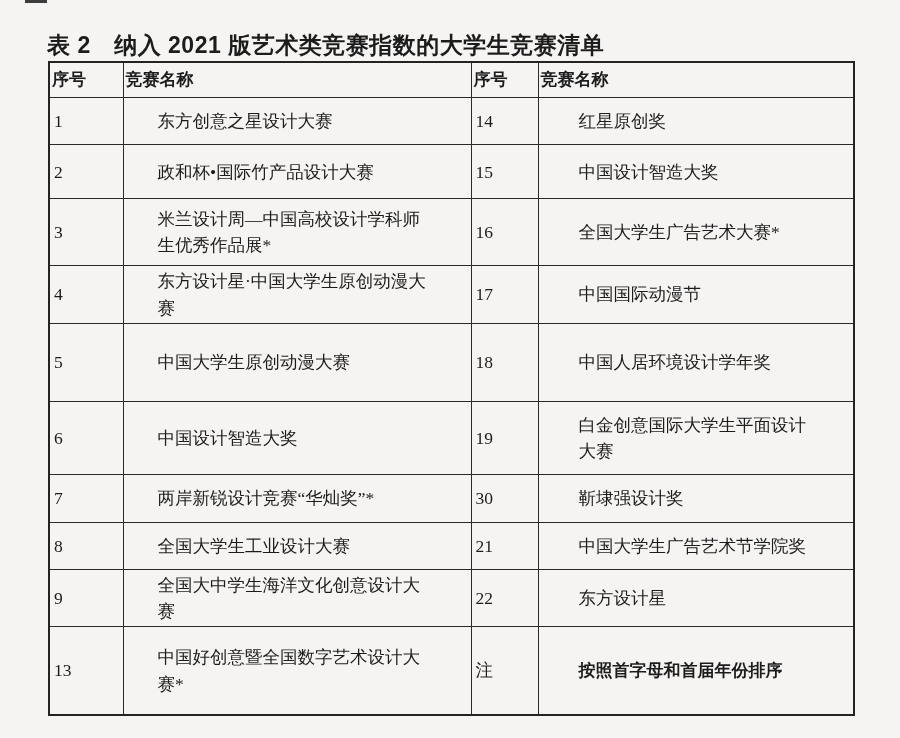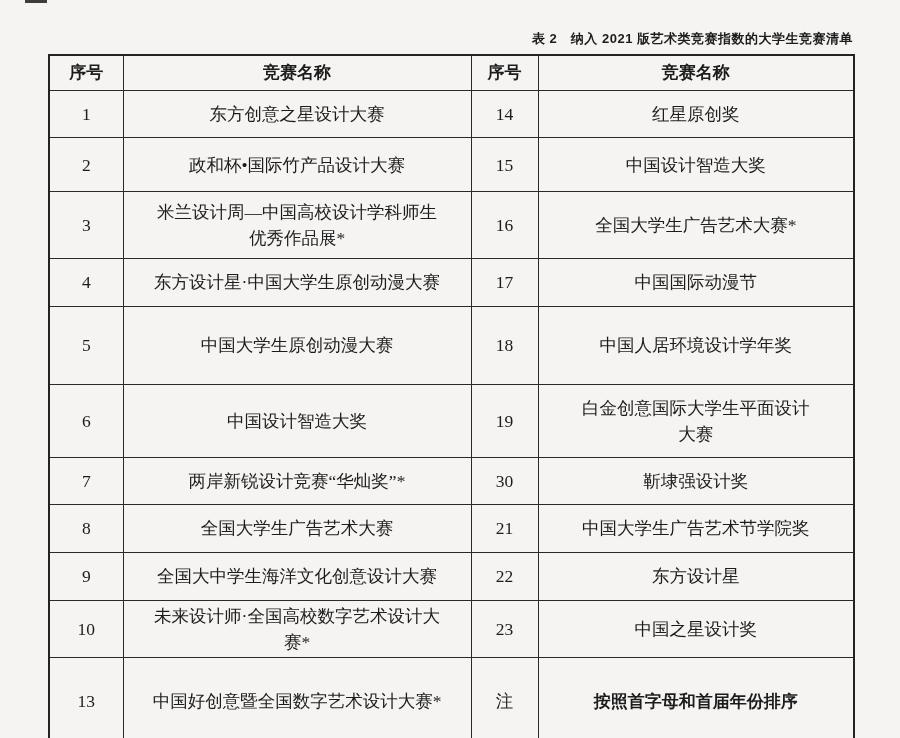--- a/index.html
+++ b/index.html
@@ -17,53 +17,53 @@
   }
   .scan-artifact {
     position: absolute;
     left: 25px;
     top: 0;
     width: 22px;
     height: 3px;
     background: #3c3c3c;
   }
   .doc-title {
-    margin: 30px 47px 6px 47px;
-    text-align: right;
+    margin: 30px 47px 0 47px;
+    text-align: left;
     font-family: "Liberation Sans", "DejaVu Sans", sans-serif;
     font-weight: bold;
-    font-size: 13px;
+    font-size: 23px;
     letter-spacing: 0.5px;
     white-space: nowrap;
   }
   table.competition-table {
     border-collapse: collapse;
     table-layout: fixed;
     margin-left: 48px;
     width: 805px;
     border: 2px solid #232323;
   }
   .competition-table th,
   .competition-table td {
     border: 1.6px solid #2a2a2a;
-    text-align: center;
+    text-align: left;
     vertical-align: middle;
     font-size: 17.5px;
     line-height: 1.5;
     padding: 2px 4px;
     overflow: hidden;
   }
   .competition-table thead th {
     font-family: "Liberation Sans", "DejaVu Sans", sans-serif;
     font-weight: bold;
     font-size: 17px;
     height: 30px;
     padding: 2px;
   }
-  .competition-table td.name-left  { padding: 2px 25px; }
+  .competition-table td.name-left  { padding: 2px 34px; }
   .competition-table td.name-right { padding: 10px 40px; }
   .competition-table td.note-bold {
     font-family: "Liberation Sans", "DejaVu Sans", sans-serif;
     font-weight: bold;
     font-size: 17px;
   }
 </style>
 </head>
 <body>
 
@@ -124,35 +124,29 @@
       <td class="name-right">白金创意国际大学生平面设计大赛</td>
     </tr>
     <tr style="height:26px">
       <td>7</td>
       <td class="name-left">两岸新锐设计竞赛“华灿奖”*</td>
       <td>30</td>
       <td class="name-right">靳埭强设计奖</td>
     </tr>
     <tr style="height:26px">
       <td>8</td>
-      <td class="name-left">全国大学生广告艺术大赛</td>
+      <td class="name-left">全国大学生工业设计大赛</td>
       <td>21</td>
       <td class="name-right">中国大学生广告艺术节学院奖</td>
     </tr>
     <tr style="height:48px">
       <td>9</td>
       <td class="name-left">全国大中学生海洋文化创意设计大赛</td>
       <td>22</td>
       <td class="name-right">东方设计星</td>
-    </tr>
-    <tr style="height:54px">
-      <td>10</td>
-      <td class="name-left">未来设计师·全国高校数字艺术设计大赛*</td>
-      <td>23</td>
-      <td class="name-right">中国之星设计奖</td>
     </tr>
     <tr style="height:88px">
       <td>13</td>
       <td class="name-left">中国好创意暨全国数字艺术设计大赛*</td>
       <td>注</td>
       <td class="name-right note-bold">按照首字母和首届年份排序</td>
     </tr>
   </tbody>
 </table>
 

